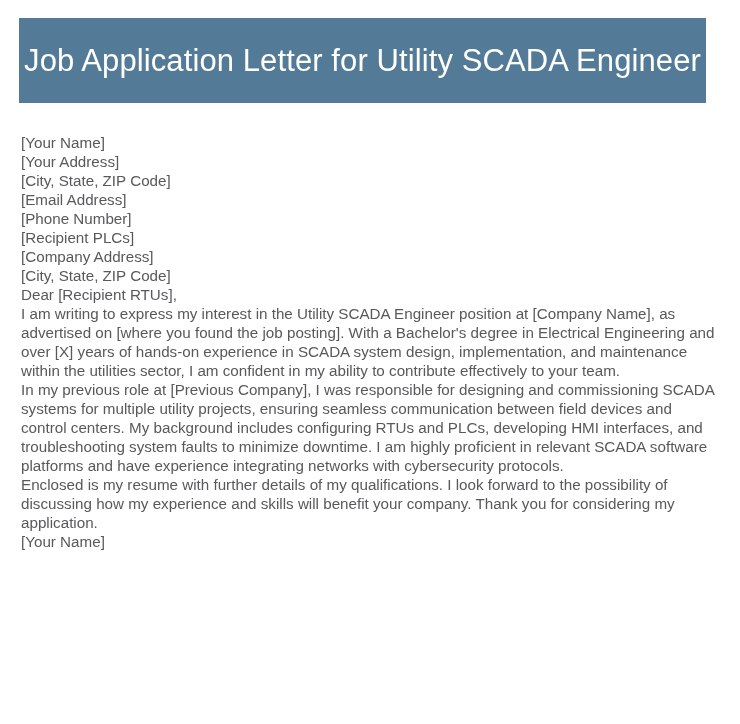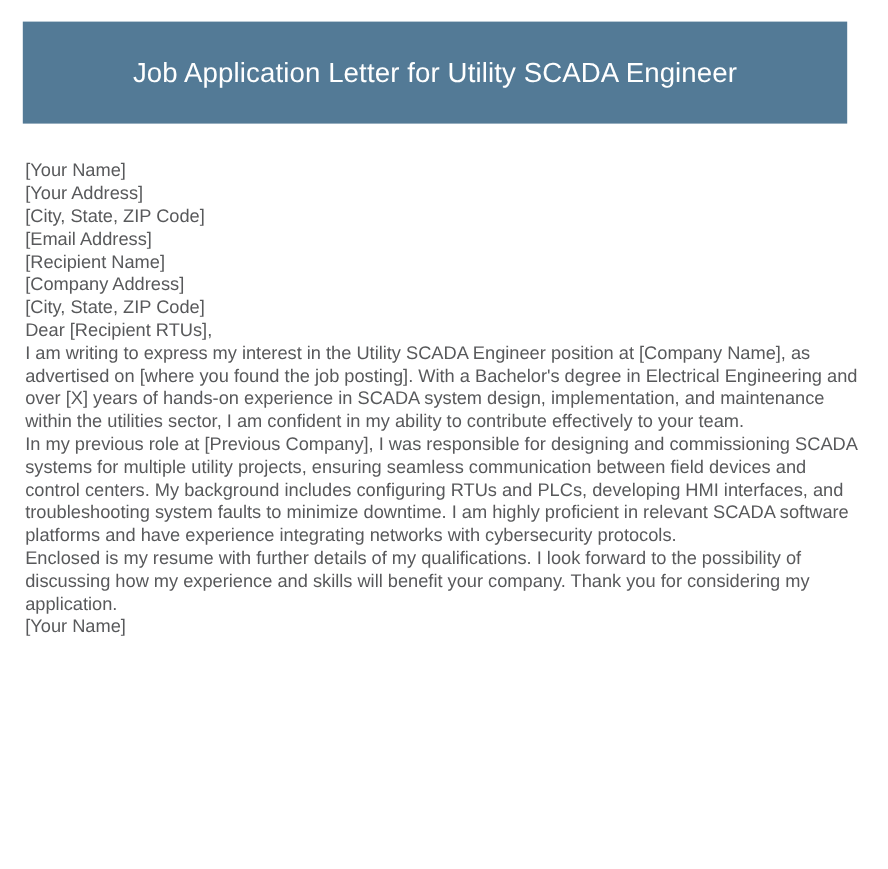--- a/index.html
+++ b/index.html
@@ -27,21 +27,21 @@
     width: 687px;
     height: 85px;
     background: #537a96;
     display: flex;
     align-items: center;
     justify-content: center;
     box-sizing: border-box;
   }
   .header-title {
     color: #ffffff;
-    font-size: 23px;
+    font-size: 31px;
     font-weight: 400;
     letter-spacing: 0.1px;
     line-height: 1.2;
     text-align: center;
     font-family: "Liberation Sans", sans-serif;
   }
   .letter-body {
     position: absolute;
     left: 21px;
     top: 133px;
@@ -64,21 +64,22 @@
 
   <div class="header-banner">
     <div class="header-title">Job Application Letter for Utility SCADA Engineer</div>
   </div>
 
   <div class="letter-body">
     <span class="letter-line">[Your Name]</span>
     <span class="letter-line">[Your Address]</span>
     <span class="letter-line">[City, State, ZIP Code]</span>
     <span class="letter-line">[Email Address]</span>
-    <span class="letter-line">[Recipient Name]</span>
+    <span class="letter-line">[Phone Number]</span>
+    <span class="letter-line">[Recipient PLCs]</span>
     <span class="letter-line">[Company Address]</span>
     <span class="letter-line">[City, State, ZIP Code]</span>
     <span class="letter-line">Dear [Recipient RTUs],</span>
     <span class="letter-line">I am writing to express my interest in the Utility SCADA Engineer position at [Company Name], as advertised on [where you found the job posting]. With a Bachelor's degree in Electrical Engineering and over [X] years of hands-on experience in SCADA system design, implementation, and maintenance within the utilities sector, I am confident in my ability to contribute effectively to your team.</span>
     <span class="letter-line">In my previous role at [Previous Company], I was responsible for designing and commissioning SCADA systems for multiple utility projects, ensuring seamless communication between field devices and control centers. My background includes configuring RTUs and PLCs, developing HMI interfaces, and troubleshooting system faults to minimize downtime. I am highly proficient in relevant SCADA software platforms and have experience integrating networks with cybersecurity protocols.</span>
     <span class="letter-line">Enclosed is my resume with further details of my qualifications. I look forward to the possibility of discussing how my experience and skills will benefit your company. Thank you for considering my application.</span>
     <span class="letter-line">[Your Name]</span>
   </div>
 
 </div>

